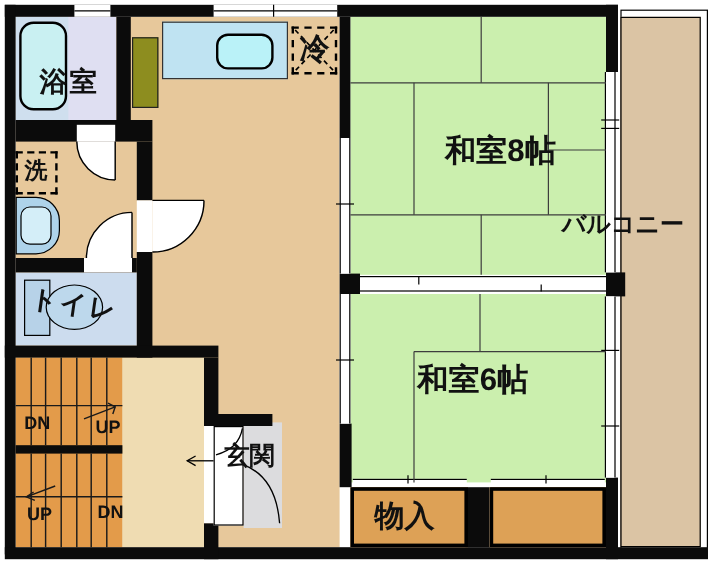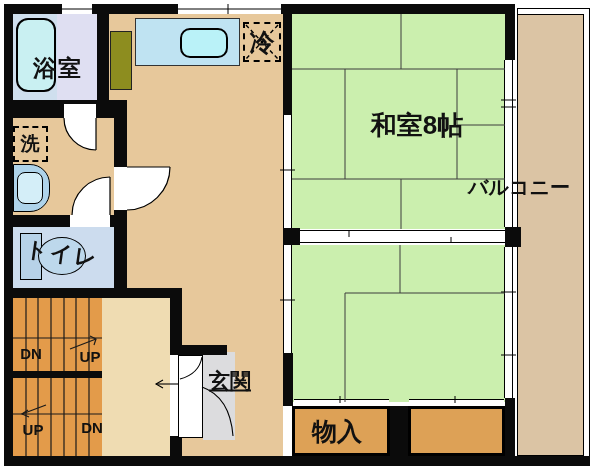--- a/index.html
+++ b/index.html
@@ -160,21 +160,22 @@
       <line x1="46" y1="405" x2="22" y2="414"></line>
       <path d="M28,410 L22,414 L29,417"></path>
     </g>
   </svg>
 
   <div class="lbl" style="left:58px;top:68px;font-size:23px;letter-spacing:2px;">浴室</div>
   <div class="lbl" style="left:30px;top:143px;font-size:19px;">洗</div>
   <div class="lbl" style="left:62px;top:254px;font-size:22px;transform:translate(-50%,-50%) rotate(8deg);letter-spacing:2px;">トイレ</div>
   <div class="lbl" style="left:262px;top:42px;font-size:25px;">冷</div>
   <div class="lbl" style="left:417px;top:125px;font-size:26px;">和室8帖</div>
+  <div class="lbl" style="left:394px;top:316px;font-size:26px;">和室6帖</div>
   <div class="lbl" style="left:519px;top:187px;font-size:20px;">バルコニー</div>
-  <div class="lbl" style="left:230px;top:380px;font-size:21px;text-decoration:underline;">玄関</div>
+  <div class="lbl" style="left:208px;top:380px;font-size:21px;">玄関</div>
   <div class="lbl" style="left:337px;top:431px;font-size:25px;text-align:right;">物入</div>
   <div class="lbl" style="left:31px;top:353px;font-size:15px;">DN</div>
   <div class="lbl" style="left:90px;top:356px;font-size:15px;">UP</div>
   <div class="lbl" style="left:33px;top:429px;font-size:15px;">UP</div>
   <div class="lbl" style="left:92px;top:427px;font-size:15px;">DN</div>
 
 </div>
 
 </body></html>

